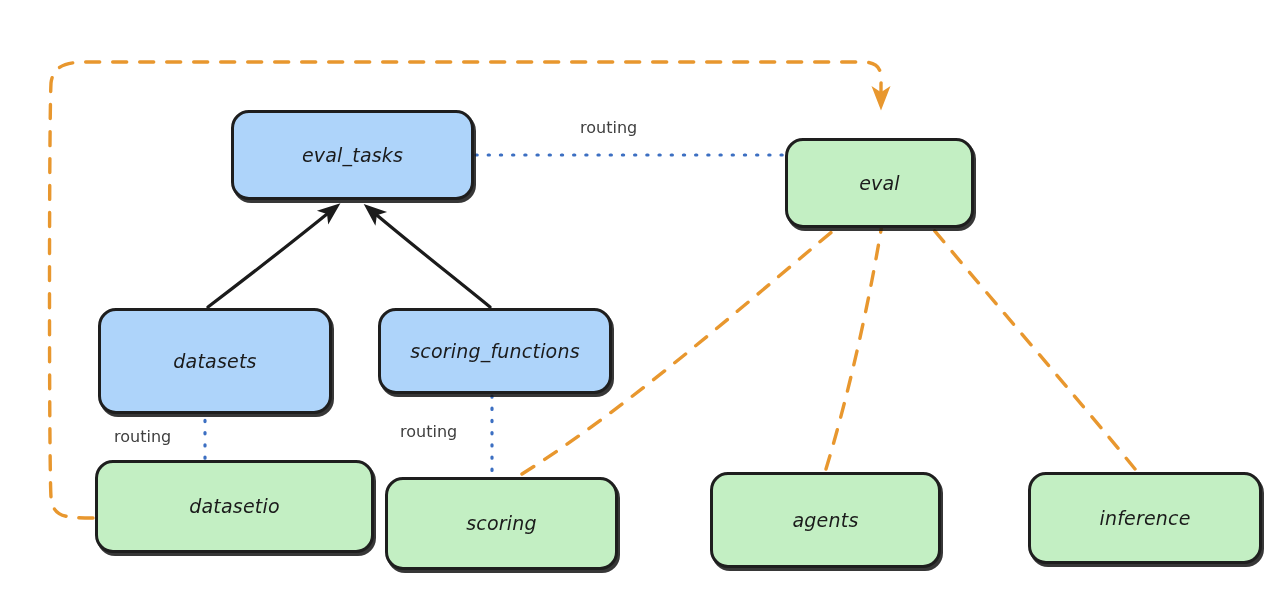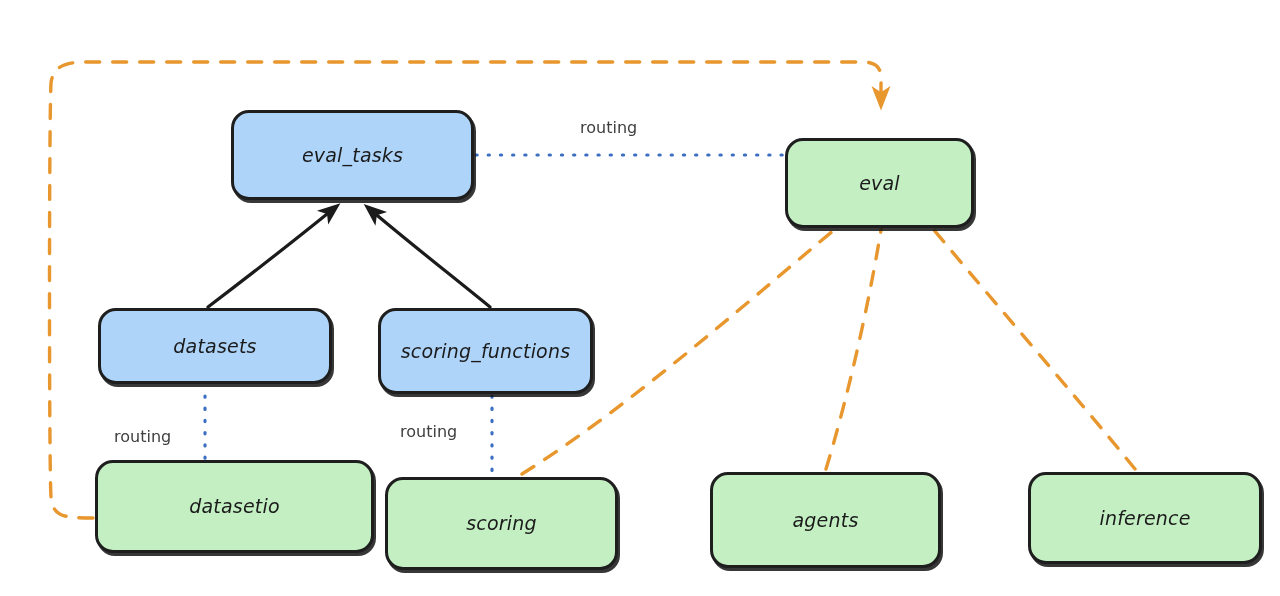--- a/index.html
+++ b/index.html
@@ -109,25 +109,25 @@
   </svg>
 
   <div class="node blue" id="node-eval_tasks" style="left:231px; top:110px; width:243px; height:90px;">
     <span class="label">eval_tasks</span>
   </div>
 
   <div class="node green" id="node-eval" style="left:785px; top:110px; width:189px; height:90px;margin-top:28px;">
     <span class="label">eval</span>
   </div>
 
-  <div class="node blue" id="node-datasets" style="left:98px; top:308px; width:234px; height:76px;">
+  <div class="node blue" id="node-datasets" style="left:98px; top:308px; width:234px; height:106px;">
     <span class="label">datasets</span>
   </div>
 
-  <div class="node blue" id="node-scoring_functions" style="left:378px; top:308px; width:215px; height:86px;">
+  <div class="node blue" id="node-scoring_functions" style="left:378px; top:308px; width:234px; height:86px;">
     <span class="label">scoring_functions</span>
   </div>
 
   <div class="node green" id="node-datasetio" style="left:95px; top:460px; width:279px; height:93px;">
     <span class="label">datasetio</span>
   </div>
 
   <div class="node green" id="node-agents" style="left:710px; top:472px; width:231px; height:96px;">
     <span class="label">agents</span>
   </div>

